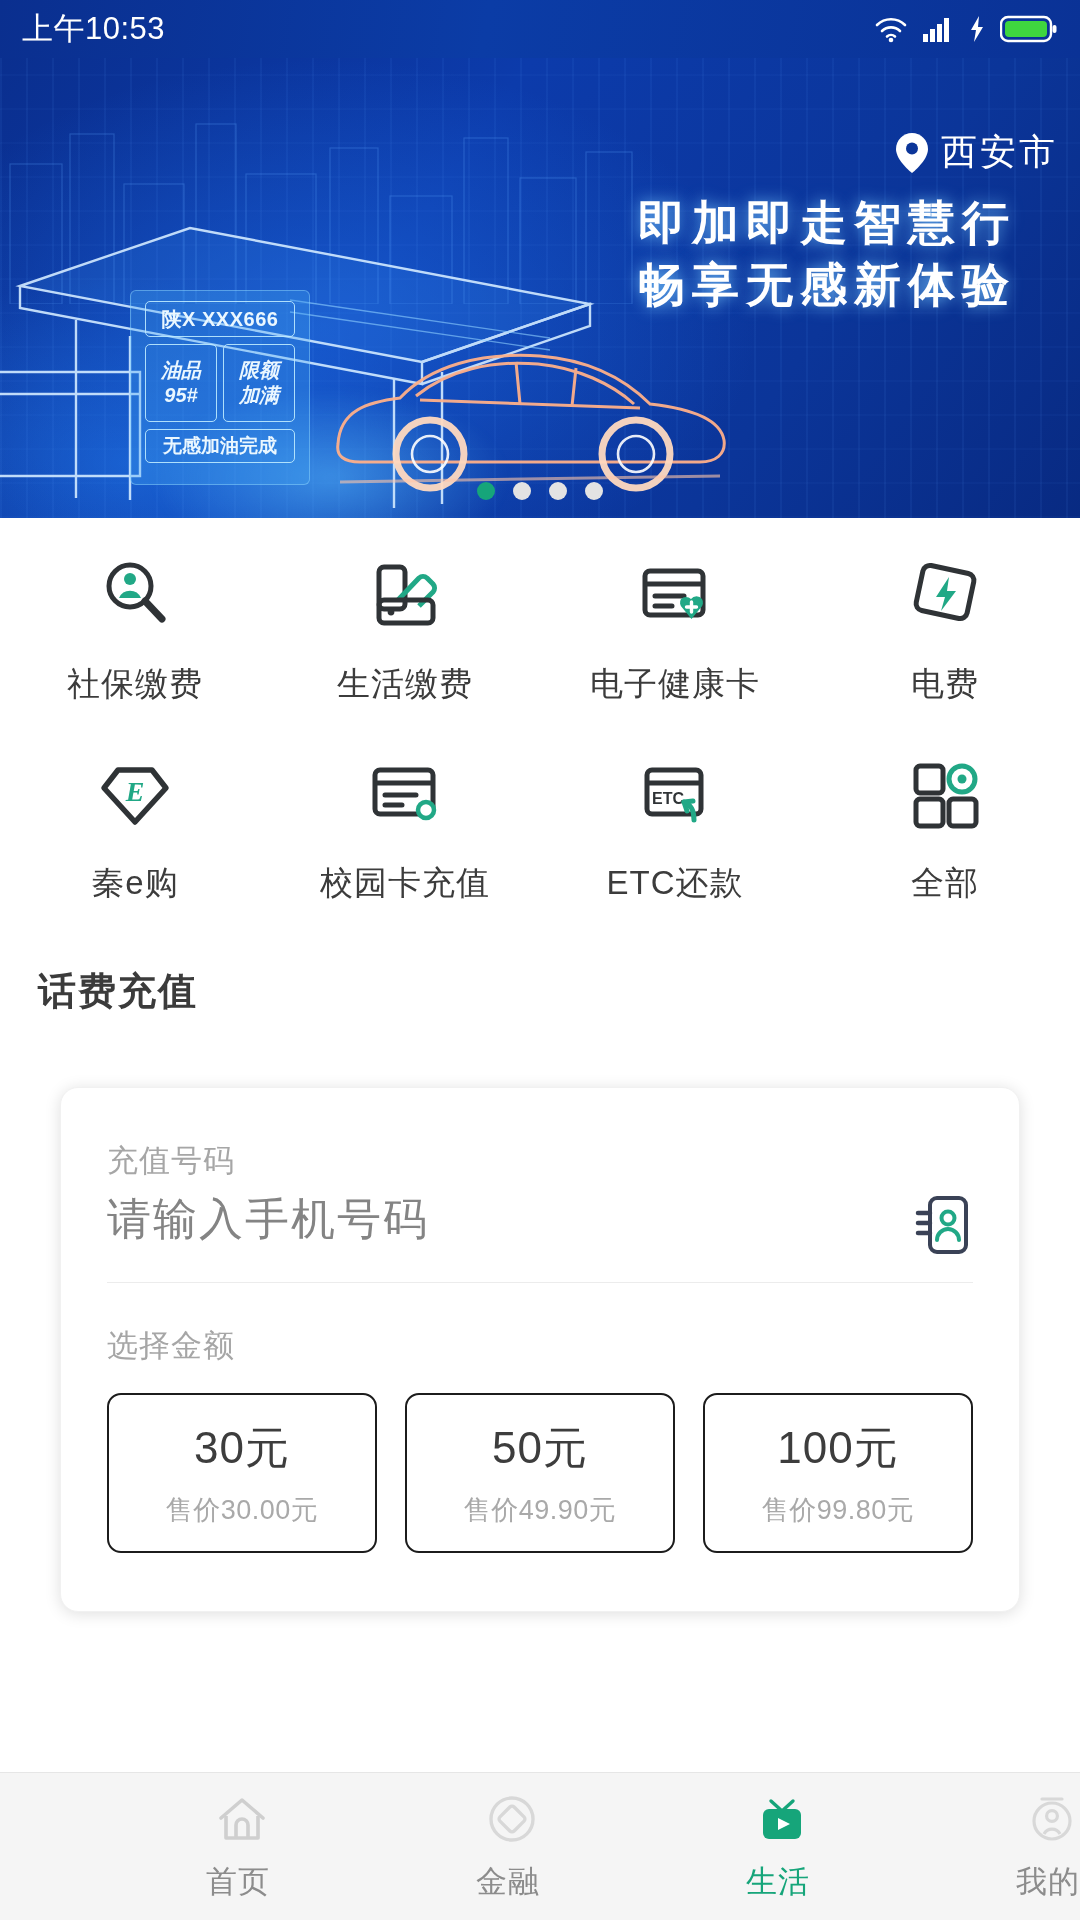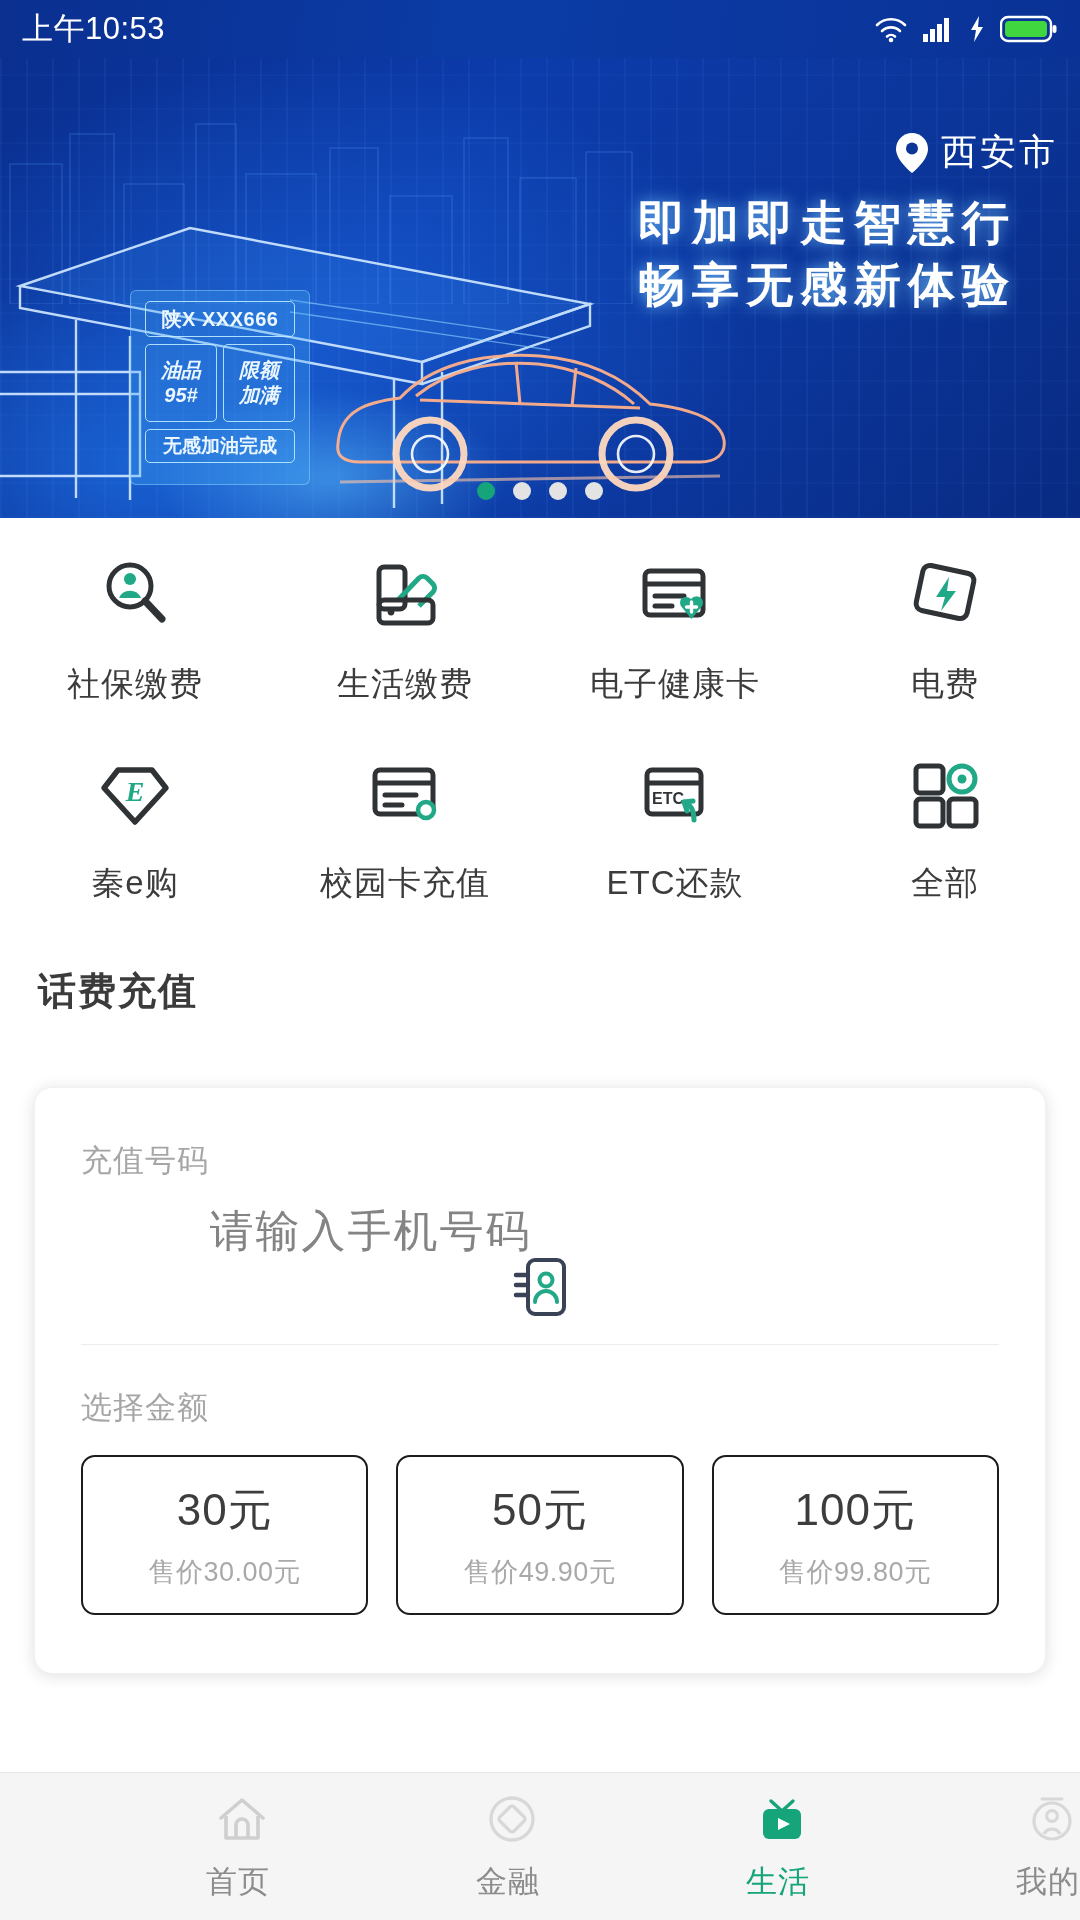--- a/index.html
+++ b/index.html
@@ -88,28 +88,28 @@
   .grid{ display:grid; grid-template-columns:repeat(4,1fr); row-gap:44px; }
   .grid-item{ display:flex; flex-direction:column; align-items:center; gap:26px; cursor:pointer; }
   .grid-icon{ width:84px; height:84px; display:flex; align-items:center; justify-content:center; }
   .grid-icon svg{ display:block; }
   .grid-label{ font-size:33px; color:#3c3c3c; letter-spacing:1px; }
 
   
   .section-title{ font-size:38px; font-weight:bold; color:#3b3b3b; padding:34px 0 0 38px; letter-spacing:2px; background:#fff; }
 
   
-  .card-area{ background:#fff; padding:70px 34px 0; flex:1 1 auto; }
+  .card-area{ background:#fff; padding:70px 60px 0; flex:1 1 auto; }
   .card{
     background:#fff; border-radius:18px; padding:52px 46px 58px;
     box-shadow:0 2px 16px rgba(0,0,0,.13);
     border:1px solid #f1f1f1;
   }
   .field-label{ font-size:31px; color:#a6a6a6; letter-spacing:1px; }
-  .input-row{ display:flex; align-items:center; justify-content:space-between; margin-top:24px; padding-bottom:26px; border-bottom:1px solid #ececec;flex-direction:column; }
+  .input-row{ display:flex; align-items:flex-start; justify-content:space-between; margin-top:12px; padding-bottom:26px; border-bottom:1px solid #ececec; }
   .phone-input{
     border:0; outline:0; background:transparent; font-size:44px; color:#848484;
     font-family:inherit; letter-spacing:2px; width:72%;
   }
   .phone-input::placeholder{ color:#848484; }
   .contacts-btn{ width:62px; height:62px; display:flex; align-items:center; justify-content:center; cursor:pointer; }
   .amount-label{ font-size:31px; color:#a6a6a6; margin-top:42px; letter-spacing:1px; }
   .amounts{ display:flex; gap:28px; margin-top:26px; }
   .amount{
     flex:1; border:2.5px solid #1c1c1c; border-radius:14px;

